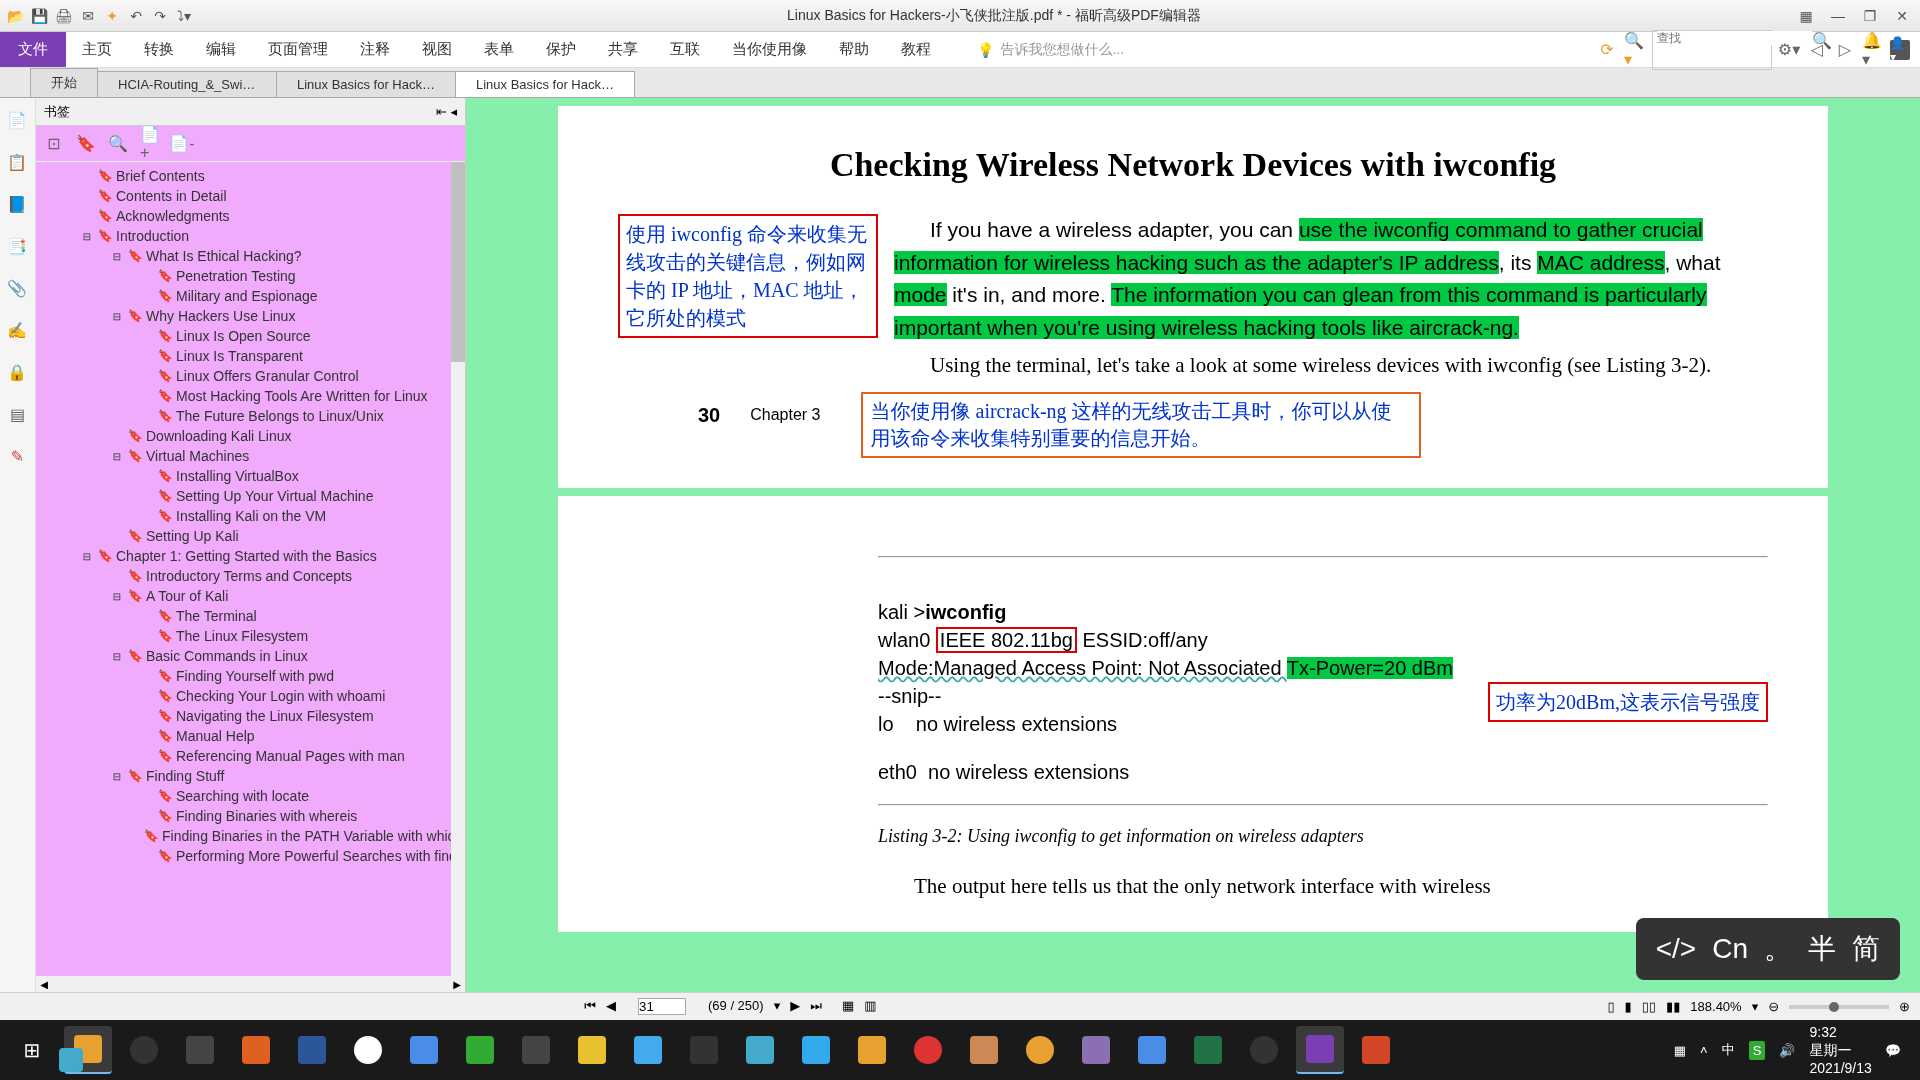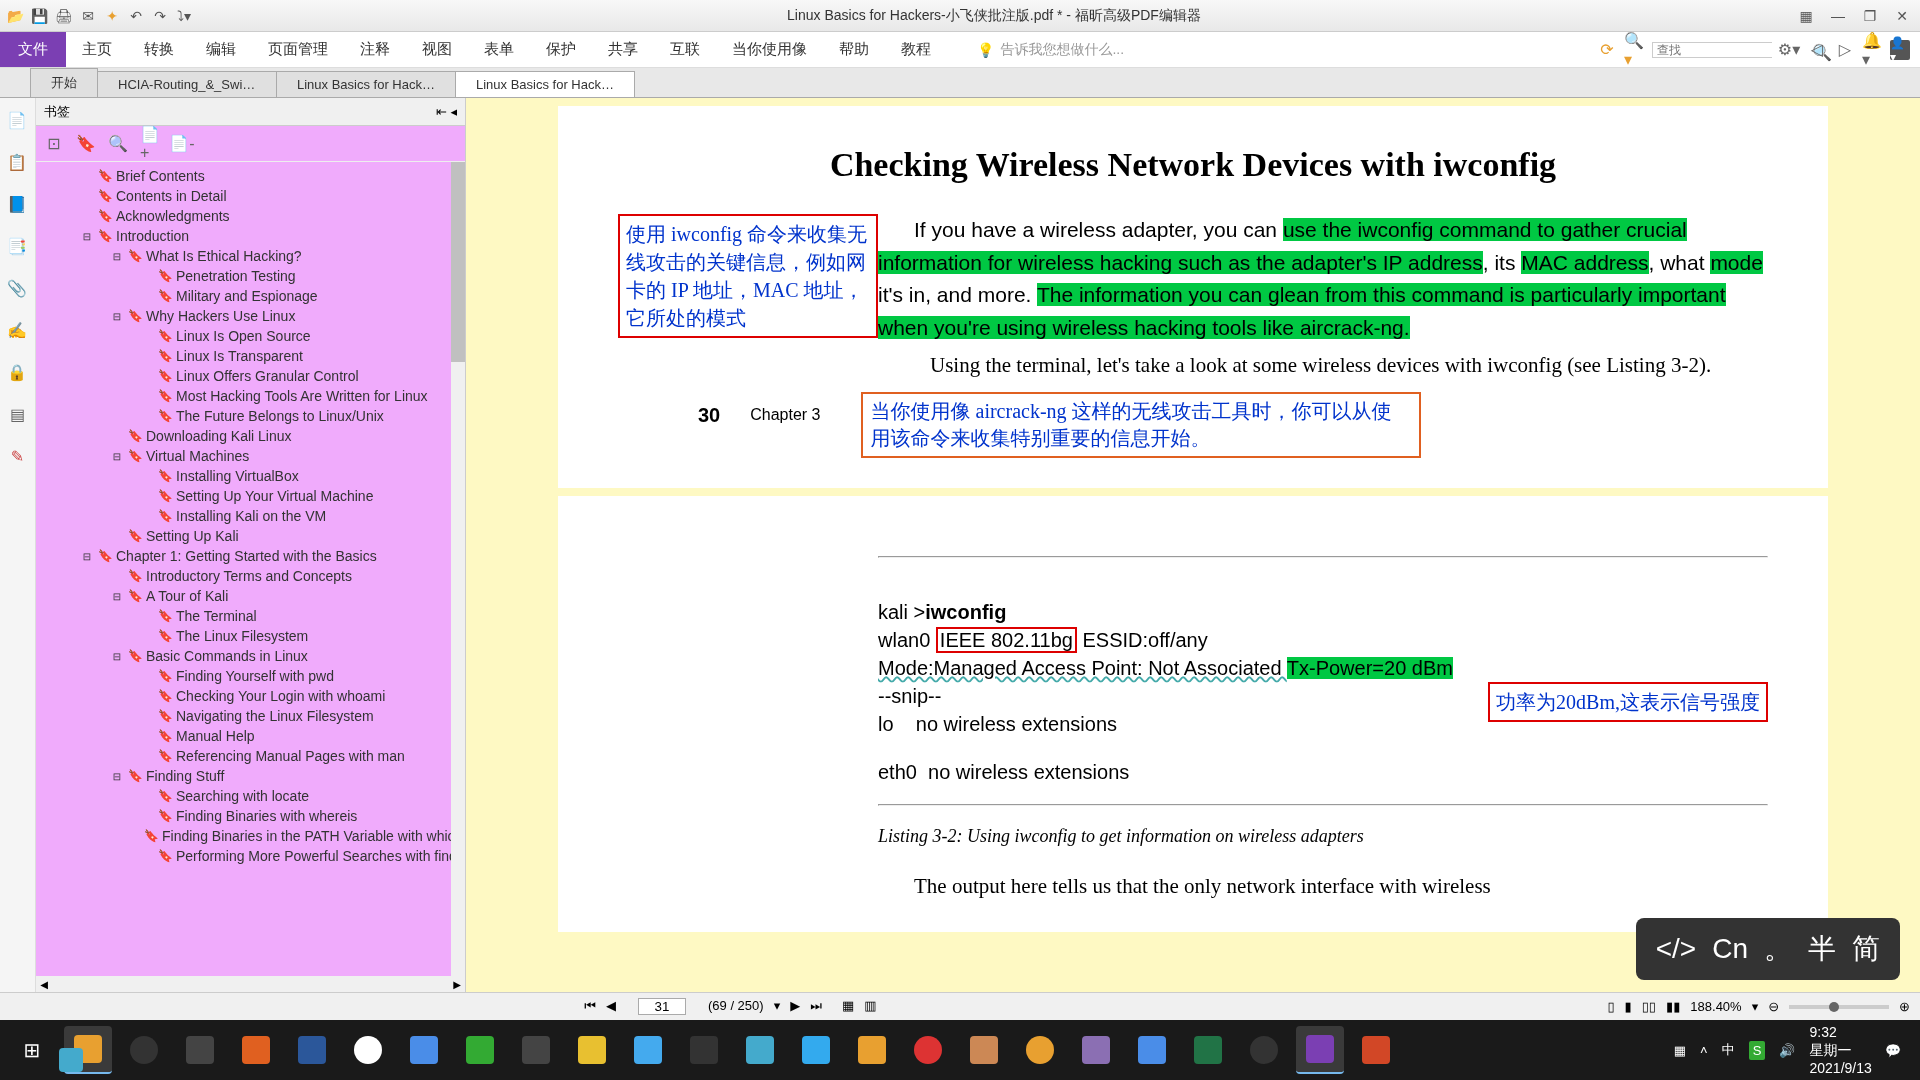--- a/index.html
+++ b/index.html
@@ -13,21 +13,21 @@
 .titlebar-right { display: flex; gap: 8px; align-items: center; }
 .win-btn { width: 24px; height: 20px; display: flex; align-items: center; justify-content: center; color: #555; font-size: 14px; }
 
 
 .menubar { height: 36px; background: #fff; display: flex; align-items: center; border-bottom: 1px solid #ddd; }
 .menu-file { background: #7b3fb3; color: #fff; padding: 8px 18px; font-size: 15px; }
 .menu-item { padding: 8px 16px; font-size: 15px; color: #333; cursor: pointer; }
 .menu-search { margin-left: 30px; display: flex; align-items: center; color: #999; font-size: 14px; }
 .menu-search-icon { margin-right: 6px; }
 .menubar-right { margin-left: auto; display: flex; align-items: center; gap: 6px; padding-right: 10px; }
-.search-box { border: 1px solid #ccc; width: 120px; height: 16px; display: flex; align-items: flex-start; padding: 0 4px; }
+.search-box { border: 1px solid #ccc; width: 120px; height: 40px; display: flex; align-items: flex-start; padding: 0 4px; }
 .search-box input { border: none; outline: none; flex: 1; font-size: 12px; }
 .icon-btn { width: 22px; height: 22px; display: flex; align-items: center; justify-content: center; color: #666; }
 
 
 .tabs { height: 30px; background: #e8e8e8; display: flex; align-items: flex-end; border-bottom: 1px solid #aaa; padding-left: 30px; }
 .tab { padding: 5px 20px; border: 1px solid #aaa; border-bottom: none; background: #e0e0e0; font-size: 13px; color: #333; margin-right: -1px; max-width: 180px; white-space: nowrap; overflow: hidden; text-overflow: ellipsis; }
 .tab.active { background: #fff; position: relative; z-index: 2; }
 
 
 .main { display: flex; height: calc(100% - 32px - 36px - 30px - 28px - 60px); }
@@ -44,21 +44,21 @@
 .bookmarks-tree { flex: 1; overflow-y: auto; padding: 4px; font-size: 14px; position: relative; }
 .tree-item { display: flex; align-items: center; padding: 2px 0; color: #333; white-space: nowrap; }
 .tree-expand { width: 14px; text-align: center; color: #333; font-size: 10px; }
 .tree-bookmark { width: 14px; height: 14px; margin: 0 4px; color: #8b4a8b; font-size: 12px; }
 .tree-scroll { position: absolute; right: 0; top: 0; width: 14px; height: 100%; background: #f0f0f0; }
 .tree-scroll-thumb { width: 100%; height: 200px; background: #c0c0c0; }
 .bm-bottom-scroll { height: 16px; background: #f0f0f0; display: flex; align-items: center; }
 .bm-bottom-scroll .arrow { width: 16px; text-align: center; font-size: 10px; }
 
 
-.content { flex: 1; background: #fef9c3; overflow: hidden; position: relative; }
+.content { flex: 1; background: #86efac; overflow: hidden; position: relative; }
 .page { background: #fff; margin: 8px auto; width: 1270px; padding: 30px 60px; position: relative; }
 
 
 .doc-heading { font-size: 34px; font-weight: bold; font-family: Georgia, serif; text-align: center; margin-bottom: 30px; }
 .doc-body { font-family: Georgia, serif; font-size: 21px; line-height: 1.5; }
 .annotation-box { border: 2px solid #d00; padding: 4px 6px; color: #0033cc; font-family: "SimSun", serif; line-height: 1.4; }
 .highlight-green { background: #00c843; }
 .annotation-box-orange { border: 2px solid #e06020; padding: 4px 8px; color: #0033cc; font-family: "SimSun", serif; }
 .page-footer { display: flex; align-items: center; gap: 30px; font-family: Georgia, serif; margin-top: 12px; }
 .page-num { font-weight: bold; font-size: 20px; }
@@ -69,21 +69,21 @@
 .hl-red-box { border: 2px solid #d00; padding: 0 2px; }
 .hl-green-bg { background: #00c843; }
 .caption { font-family: Georgia, serif; font-style: italic; font-size: 18px; margin-top: 20px; }
 
 
 .ime-box { position: fixed; right: 20px; bottom: 100px; background: #333; color: #fff; padding: 12px 20px; border-radius: 8px; display: flex; align-items: center; gap: 16px; font-size: 28px; }
 
 
 .statusbar { height: 28px; background: #f0f0f0; border-top: 1px solid #ccc; display: flex; align-items: center; padding: 0 10px; font-size: 13px; }
 .statusbar .nav-arrows { display: flex; gap: 10px; }
-.statusbar .page-input { border: 1px solid #aaa; width: 48px; text-align: center; margin: 0 12px; }
+.statusbar .page-input { border: 1px solid #aaa; width: 48px; text-align: left; margin: 0 12px; }
 .statusbar-right { margin-left: auto; display: flex; align-items: center; gap: 10px; }
 .zoom-track { width: 100px; height: 4px; background: #ccc; position: relative; }
 .zoom-thumb { width: 10px; height: 10px; background: #666; border-radius: 50%; position: absolute; top: -3px; left: 40%; }
 
 
 .taskbar { height: 60px; background: #1a1a1a; display: flex; align-items: center; padding: 0 8px; gap: 8px; }
 .taskbar-icon { width: 48px; height: 48px; display: flex; align-items: center; justify-content: center; border-radius: 4px; }
 .taskbar-icon.active { background: #3a3a3a; border-bottom: 2px solid #76b9ed; }
 .taskbar-app { width: 28px; height: 28px; border-radius: 4px; }
 .taskbar-right { margin-left: auto; display: flex; align-items: center; color: #fff; font-size: 13px; gap: 14px; padding-right: 10px; }
@@ -368,21 +368,21 @@
     <div class="bm-bottom-scroll">
       <span class="arrow">◀</span>
       <div style="flex:1"></div>
       <span class="arrow">▶</span>
     </div>
   </div>
 
   <div class="content">
     <div class="page" style="padding-top:40px;">
       <div class="doc-heading">Checking Wireless Network Devices with iwconfig</div>
-      <div style="display:flex; align-items:flex-start;">
+      <div style="display:flex; gap:16px; align-items:flex-start;">
         <div class="annotation-box" style="width:260px; font-size:20px;">使用 iwconfig 命令来收集无线攻击的关键信息，例如网卡的 IP 地址，MAC 地址，它所处的模式</div>
         <div class="doc-body" style="flex:1; text-indent:36px;">
           <span>If you have a wireless adapter, you can </span><span class="highlight-green">use the iwconfig command to gather crucial information for wireless hacking such as the adapter's IP address</span><span>, its </span><span class="highlight-green">MAC address</span><span>, what </span><span class="highlight-green">mode</span><span> it's in, and more. </span><span class="highlight-green">The information you can glean from this command is particularly important when you're using wireless hacking tools like aircrack-ng.</span>
         </div>
       </div>
       <div class="doc-body" style="text-indent:36px; margin-left:276px; margin-top:6px;">Using the terminal, let's take a look at some wireless devices with iwconfig (see Listing 3-2).</div>
       <div style="display:flex; align-items:flex-start; margin-top:10px;">
         <div class="page-footer" style="margin-left:80px;">
           <span class="page-num">30</span>
           <span class="chapter-label">Chapter 3</span>

